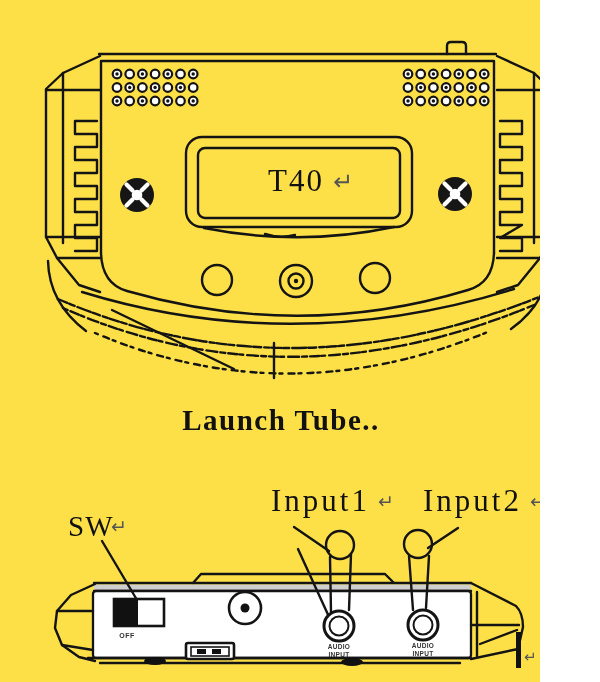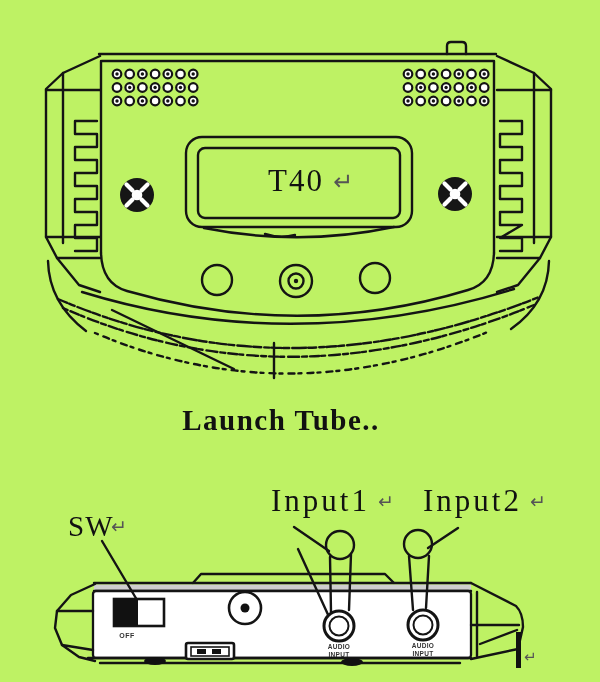--- a/index.html
+++ b/index.html
@@ -1,16 +1,16 @@
 <!DOCTYPE html>
 <html><head>
 <meta charset="utf-8">
 <style>
   html,body{margin:0;padding:0;background:#fff;}
-  #page{position:relative;width:600px;height:682px;background:#bef264;overflow:hidden;}
+  #page{position:relative;width:540px;height:682px;background:#fde047;overflow:hidden;}
   svg{position:absolute;left:0;top:0;filter:blur(0.2px);}
   .ln{stroke:#141414;fill:none;stroke-width:2.4;stroke-linecap:round;stroke-linejoin:round;}
   .serif-label{font-family:"Liberation Serif","DejaVu Serif",serif;fill:#111;}
   .tiny-label{font-family:"Liberation Sans","DejaVu Sans",sans-serif;font-weight:bold;fill:#333;}
   .ret{font-family:"DejaVu Sans",sans-serif;fill:#555;}
 </style>
 </head>
 <body>
 
 <div id="page">

